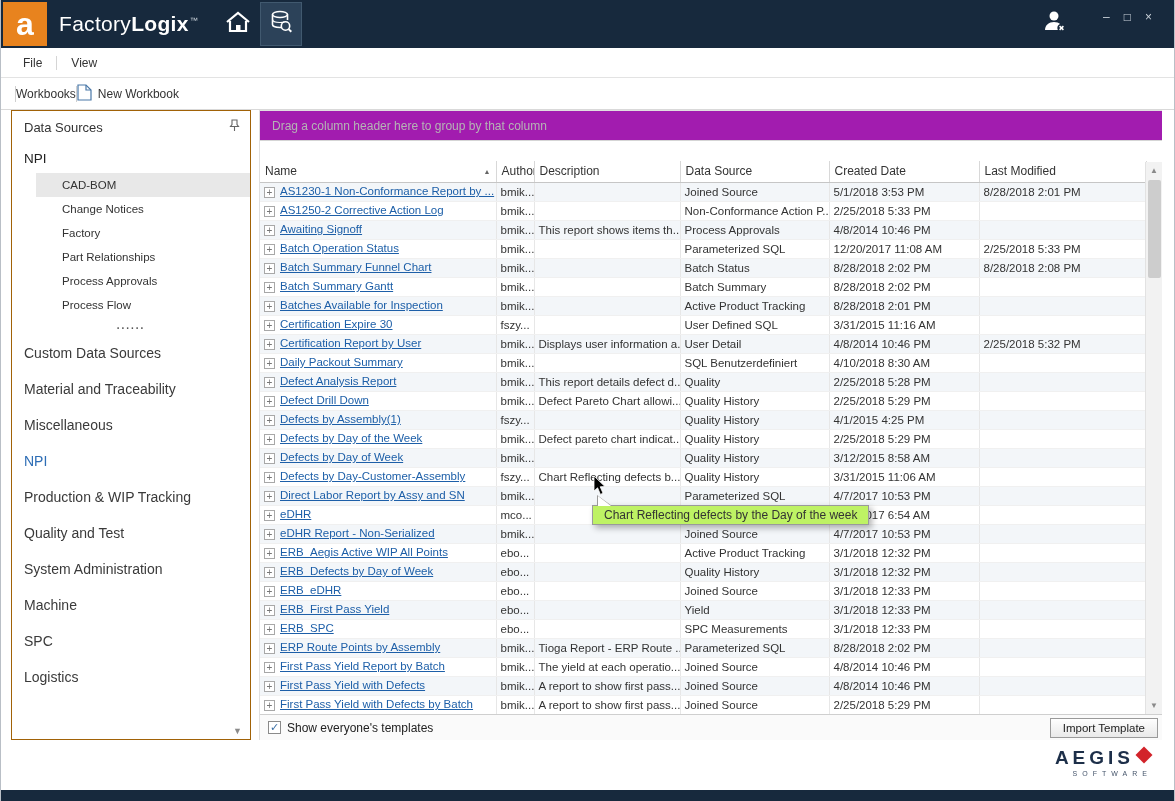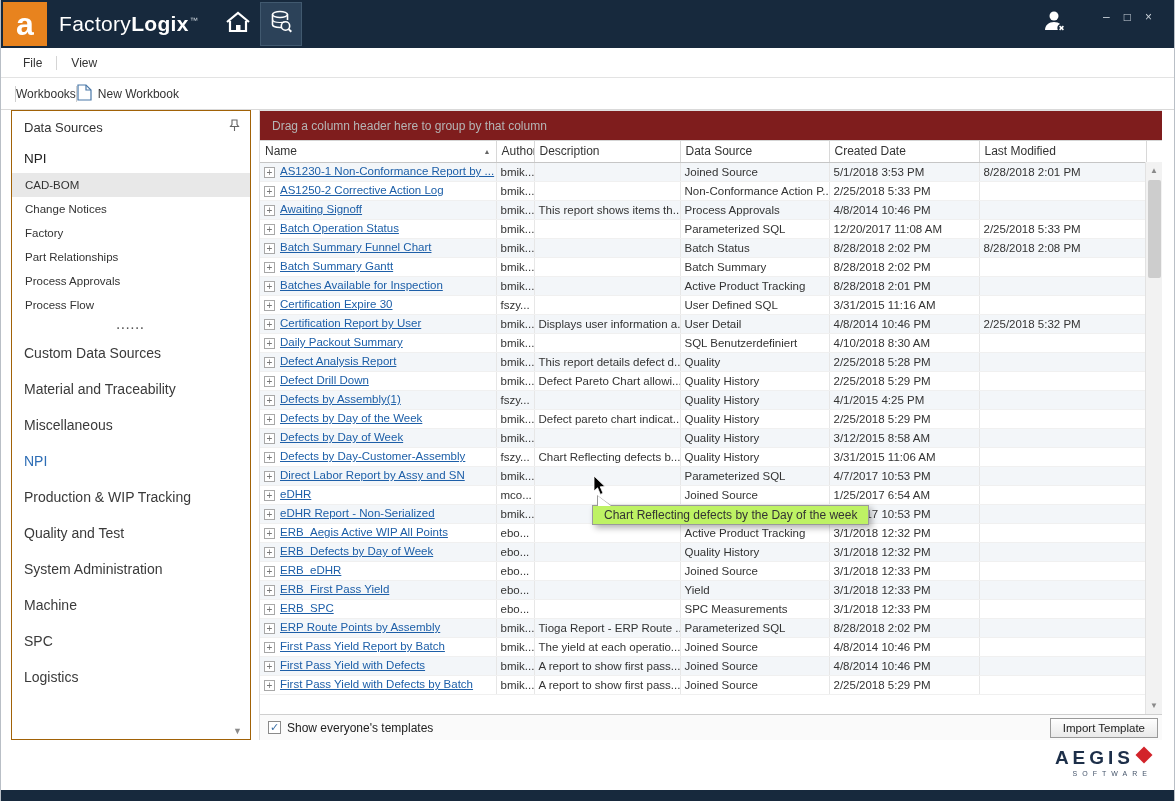--- a/index.html
+++ b/index.html
@@ -35,37 +35,37 @@
   .new-wb { display:flex; align-items:center; gap:6px; cursor:default; }
 
   
   .body-row { flex:1; display:flex; background:#fff; min-height:0; }
   .sidebar { width:240px; margin-left:10px; border:1px solid #a16207; background:#fff;
     position:relative; flex-shrink:0; }
   .side-title { height:32px; display:flex; align-items:center; justify-content:space-between;
     padding:0 10px 0 12px; font-size:13px; color:#333; }
   .side-group-header { height:30px; display:flex; align-items:center; padding-left:12px;
     font-size:13.5px; color:#222; cursor:default; }
-  .side-item { height:24px; display:flex; align-items:center; padding-left:13px;
-    font-size:11.5px; color:#333; cursor:default; }
+  .side-item { height:24px; display:flex; align-items:center; padding-left:26px;
+    font-size:11.5px; color:#333; cursor:default;margin-left:24px; }
   .side-item.selected { background:#e8e8e8; }
   .side-splitter { height:18px; display:flex; align-items:center; justify-content:center;
     color:#555; font-size:10px; font-weight:bold; letter-spacing:2px; line-height:4px; cursor:default; }
   .side-cat { height:36px; display:flex; align-items:center; padding-left:12px;
     font-size:14px; color:#3a3a3a; cursor:default; }
   .side-cat.active { color:#2d6db5; }
   .side-chevron { position:absolute; right:8px; bottom:3px; color:#8a8a8a; font-size:9px; cursor:default; }
 
   
   .content { flex:1; margin:0 12px 0 8px; display:flex; flex-direction:column;
     position:relative; min-width:0; border-left:1px solid #e0e0e0; }
   .grid-wrap { flex:1; position:relative; overflow:hidden; border-top:1px solid #e0e0e0; }
   .group-hint { height:30px; display:flex; align-items:center; padding-left:12px;
-    font-size:12px; color:#b5b5b5; border-bottom:1px solid #d5d5d5; background:#7f1d1d; }
-  table.grid { border-collapse:collapse; table-layout:fixed; width:886px; }
+    font-size:12px; color:#b5b5b5; border-bottom:1px solid #d5d5d5; background:#a21caf; }
+  table.grid { border-collapse:collapse; table-layout:fixed; width:886px;margin-top:20px; }
   .grid th { height:21px; font-size:12px; font-weight:normal; color:#333; text-align:left;
     padding:0 5px; border-right:1px solid #d8d8d8; border-bottom:1px solid #c6c6c6;
     background:#fff; white-space:nowrap; overflow:hidden; cursor:default; }
   .grid th .th-inner { display:flex; align-items:center; justify-content:space-between; }
   .sort-arrow { font-size:7px; color:#666; margin-left:4px; }
   .grid td { height:19px; font-size:11.5px; color:#333; padding:0 4px;
     border-right:1px solid #e7e7e7; border-bottom:1px solid #f0f0f0;
     white-space:nowrap; overflow:hidden; background:#fff; }
   #grid-rows tr:nth-child(odd) td { background:#f3f6f9; }
   .expand-box { display:inline-block; width:11px; height:11px; border:1px solid #a8a8a8;

